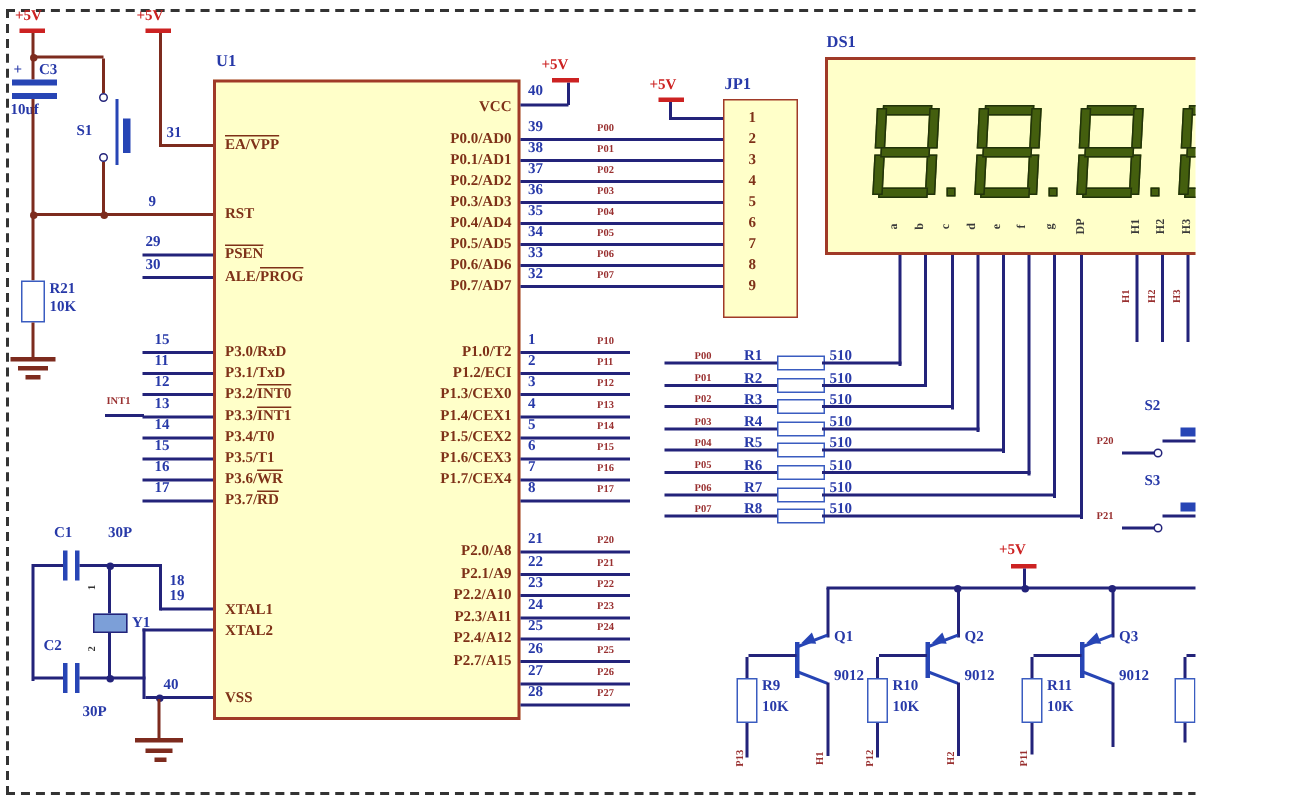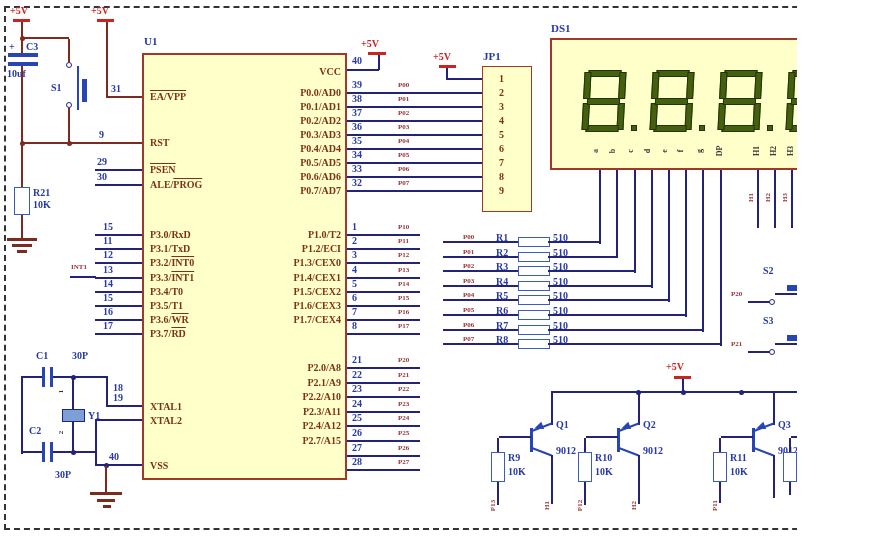--- a/index.html
+++ b/index.html
@@ -700,21 +700,21 @@
       <div class="qrt"></div>
       <div class="qrbody"></div>
       <div class="qrb"></div>
     <span class="bl" style="left:70px;top:30px">Q2</span>
     <span class="bl" style="left:70px;top:56px">9012</span>
     <span class="bl" style="left:22px;top:63px">R10</span>
     <span class="bl" style="left:22px;top:77px">10K</span>
     <span class="vnet" style="left:2px;top:112px">P12</span>
     <span class="vnet" style="left:57px;top:112px">H2</span>
   </div>
-  <div class="qg g3" style="left:708px;top:390px">
+  <div class="qg g3" style="left:676px;top:390px">
     <div class="qrise"></div>
       <div class="qdiag qe"></div>
       <div class="qarr"></div>
       <div class="qbar"></div>
       <div class="qdiag qc"></div>
       <div class="qdrop"></div>
     <div class="qbw"></div>
       <div class="qrt"></div>
       <div class="qrbody"></div>
       <div class="qrb"></div>

